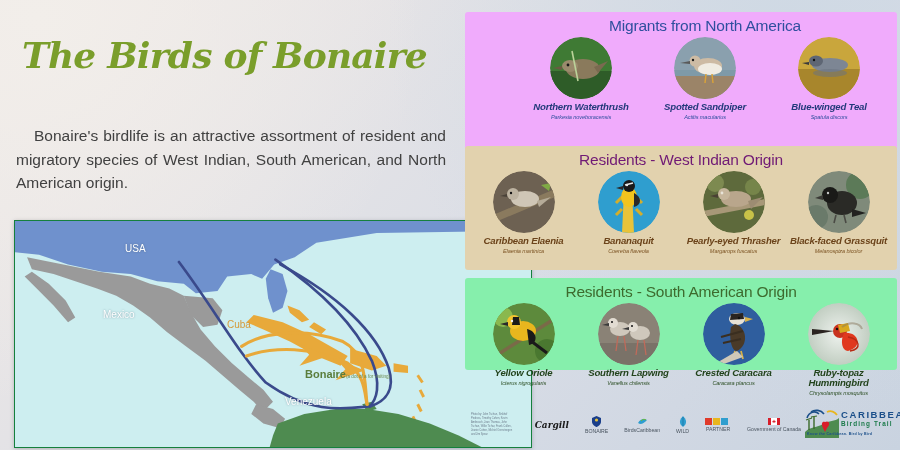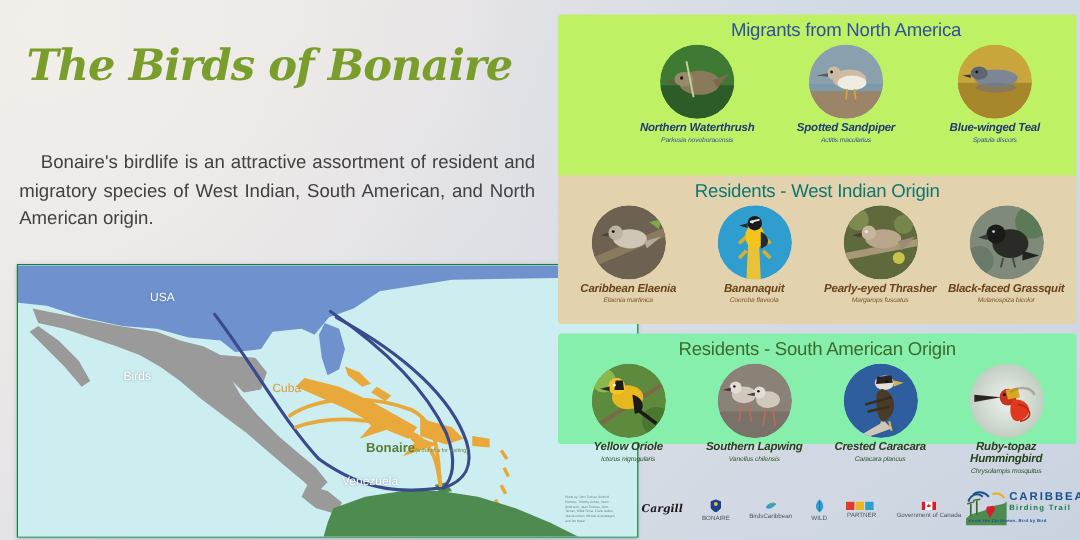--- a/index.html
+++ b/index.html
@@ -56,30 +56,30 @@
   }
   #map-bonaire-note { font-size: 4.6px; font-weight: 400; color: #6b8a4e; }
 
   
   #right-col { position: absolute; left: 460px; top: 0; width: 440px; height: 450px; }
 
   .bird-panel {
     position: absolute; left: 5px; width: 432px;
     border-radius: 3px;
   }
-  #panel-migrants   { top: 12px;  height: 156px; background: #bef264; padding-left: 48px; }
+  #panel-migrants   { top: 12px;  height: 156px; background: #f0abfc; padding-left: 48px; }
   #panel-west-indian{ top: 146px; height: 124px; background: #e2d2ae; }
   #panel-south-am   { top: 278px; height: 92px; background: #86efac; }
 
   .panel-heading {
     text-align: center; font-size: 15.5px; letter-spacing: -0.2px;
     padding-top: 5px; font-family: "Liberation Sans", sans-serif;
   }
   #panel-migrants    .panel-heading { color: #2f4f9e; }
-  #panel-west-indian .panel-heading { color: #0f766e; }
+  #panel-west-indian .panel-heading { color: #701a75; }
   #panel-south-am    .panel-heading { color: #3d6b2e; }
 
   .bird-row {
     display: flex; justify-content: space-around;
     align-items: flex-start; padding: 2px 6px 0 6px;
   }
   .bird-card { width: 100px; text-align: center; }
   .bird-photo {
     width: 62px; height: 62px; border-radius: 50%;
     margin: 0 auto 3px auto; position: relative; overflow: hidden;
@@ -168,21 +168,21 @@
         <path d="M192,112 C214,104 248,104 276,118 C290,128 290,142 292,152"></path>
       </g>
 
       <g fill="#e8a93a">
         <path d="M236,102 L260,112 L236,120 L244,111 Z"></path>
         <path d="M266,114 L290,124 L266,132 L274,123 Z"></path>
       </g>
     </svg>
 
     <div class="map-label" id="map-label-usa" style="left:110px;top:22px">USA</div>
-    <div class="map-label" id="map-label-mexico" style="left:88px;top:88px">Birds</div>
+    <div class="map-label" id="map-label-mexico" style="left:88px;top:88px">Mexico</div>
     <div class="map-label" id="map-label-cuba" style="left:212px;top:98px">Cuba</div>
     <div class="map-label" id="map-label-venezuela" style="left:270px;top:175px">Venezuela</div>
     <div class="map-label" id="map-label-bonaire" style="left:290px;top:147px">
       <span>Bonaire</span><span id="map-bonaire-note">(a dot of a for visiting)</span>
     </div>
   </div>
 </div>
 
 <div id="right-col">
 

